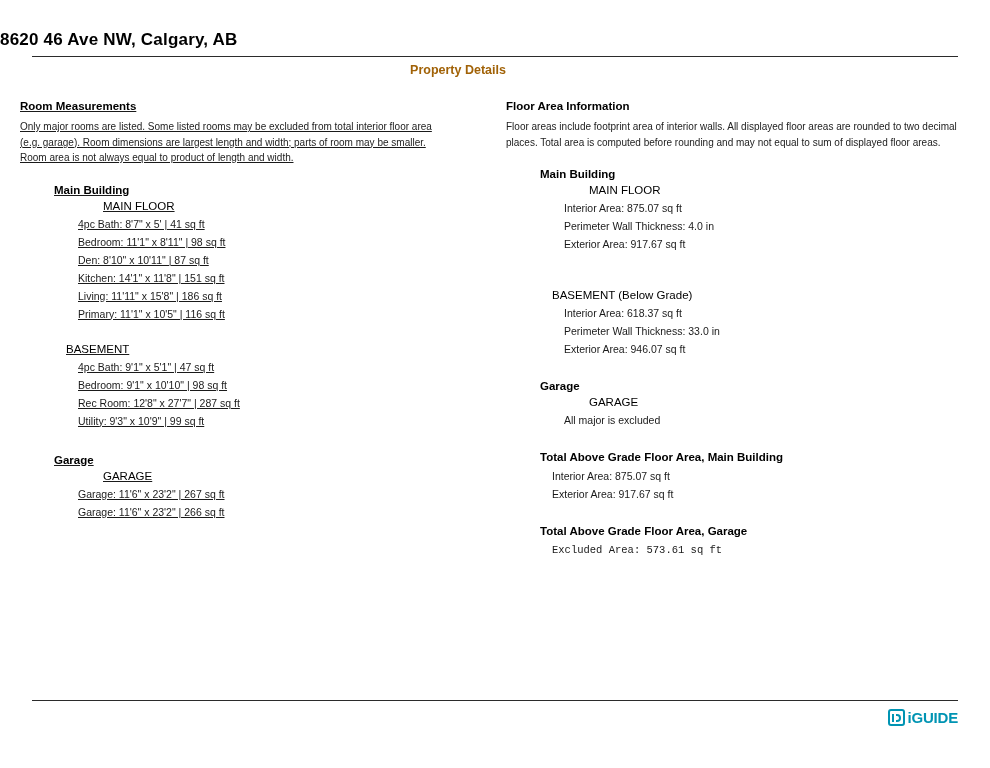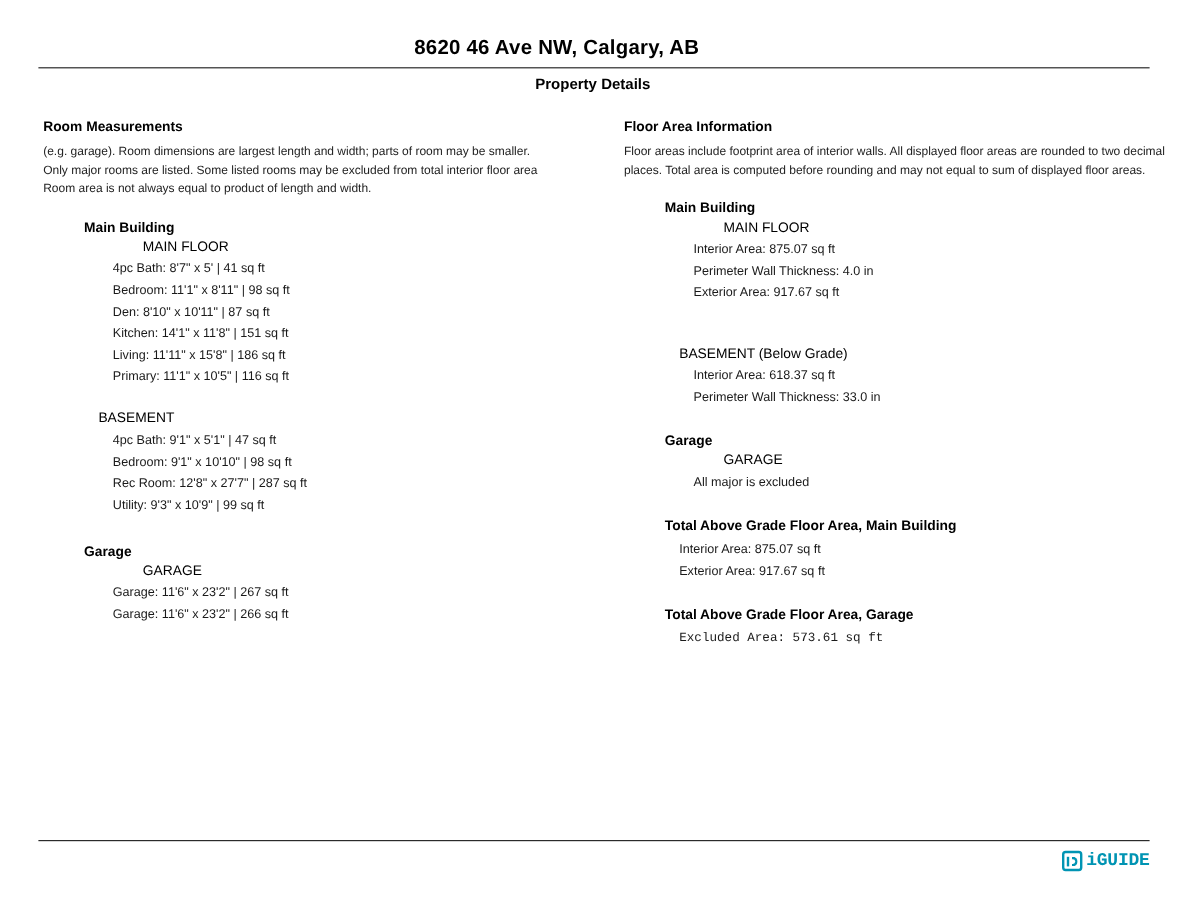--- a/index.html
+++ b/index.html
@@ -20,21 +20,20 @@
     left: 0; top: 0;
     width: 990px;
     height: 768px;
     box-sizing: border-box;
   }
   .doc-title {
     position: absolute;
     left: 0;
     top: 30px;
     width: 928px;
-    text-align: center;
     font-size: 17px;
     font-weight: bold;
     letter-spacing: 0.2px;
     color: #000;
   }
   .title-rule {
     position: absolute;
     left: 32px;
     top: 56px;
     width: 926px;
@@ -42,29 +41,28 @@
     background: #2b2b2b;
   }
   .doc-subtitle {
     position: absolute;
     left: 0;
     top: 63px;
     width: 916px;
     text-align: center;
     font-size: 12.5px;
     font-weight: bold;
-    color: #000000;
-    margin-left: 36px;
+    color: #a16207;
   }
   .col {
     position: absolute;
     top: 100px;
   }
-  .col-left { left: 36px; width: 450px; }
-  .col-right { left: 520px; width: 456px; }
+  .col-left { left: 20px; width: 450px; text-decoration: underline; }
+  .col-right { left: 506px; width: 456px; }
 
   .col-heading {
     font-size: 11.5px;
     font-weight: bold;
     color: #000;
     margin: 0 0 7px 0;
   }
   .col-note {
     font-size: 10px;
     line-height: 15.5px;
@@ -165,37 +163,36 @@
     border: 2px solid #0094b3;
     border-left: none;
     border-radius: 0 4px 4px 0;
     box-sizing: border-box;
   }
   .iguide-word {
     font-size: 15px;
     font-weight: bold;
     letter-spacing: -0.2px;
     color: #0094b3;
-    font-family: Liberation Mono, monospace;
   }
 </style>
 </head>
 <body>
 
 <div class="page">
 
   <div class="doc-title">8620 46 Ave NW, Calgary, AB</div>
   <div class="title-rule"></div>
   <div class="doc-subtitle">Property Details</div>
 
   <div class="col col-left">
     <div class="col-heading">Room Measurements</div>
     <div class="col-note">
+      <div>Only major rooms are listed. Some listed rooms may be excluded from total interior floor area</div>
       <div>(e.g. garage). Room dimensions are largest length and width; parts of room may be smaller.</div>
-      <div>Only major rooms are listed. Some listed rooms may be excluded from total interior floor area</div>
       <div>Room area is not always equal to product of length and width.</div>
     </div>
 
     <div class="section">
       <div class="bld-name">Main Building</div>
 
       <div class="floor-name first">MAIN FLOOR</div>
       <div class="row-item">4pc Bath: 8'7" x 5' | 41 sq ft</div>
       <div class="row-item">Bedroom: 11'1" x 8'11" | 98 sq ft</div>
       <div class="row-item">Den: 8'10" x 10'11" | 87 sq ft</div>
@@ -226,20 +223,21 @@
       <div class="bld-name">Main Building</div>
 
       <div class="floor-name first">MAIN FLOOR</div>
       <div class="right-sub">Interior Area: 875.07 sq ft</div>
       <div class="right-sub">Perimeter Wall Thickness: 4.0 in</div>
       <div class="right-sub">Exterior Area: 917.67 sq ft</div>
 
       <div class="floor-name" style="margin-top:36px;">BASEMENT (Below Grade)</div>
       <div class="right-sub">Interior Area: 618.37 sq ft</div>
       <div class="right-sub">Perimeter Wall Thickness: 33.0 in</div>
+      <div class="right-sub">Exterior Area: 946.07 sq ft</div>
     </div>
 
     <div>
       <div class="right-group-title">Garage</div>
       <div class="floor-name first">GARAGE</div>
       <div class="right-sub">All major is excluded</div>
     </div>
 
     <div>
       <div class="right-group-title">Total Above Grade Floor Area, Main Building</div>

